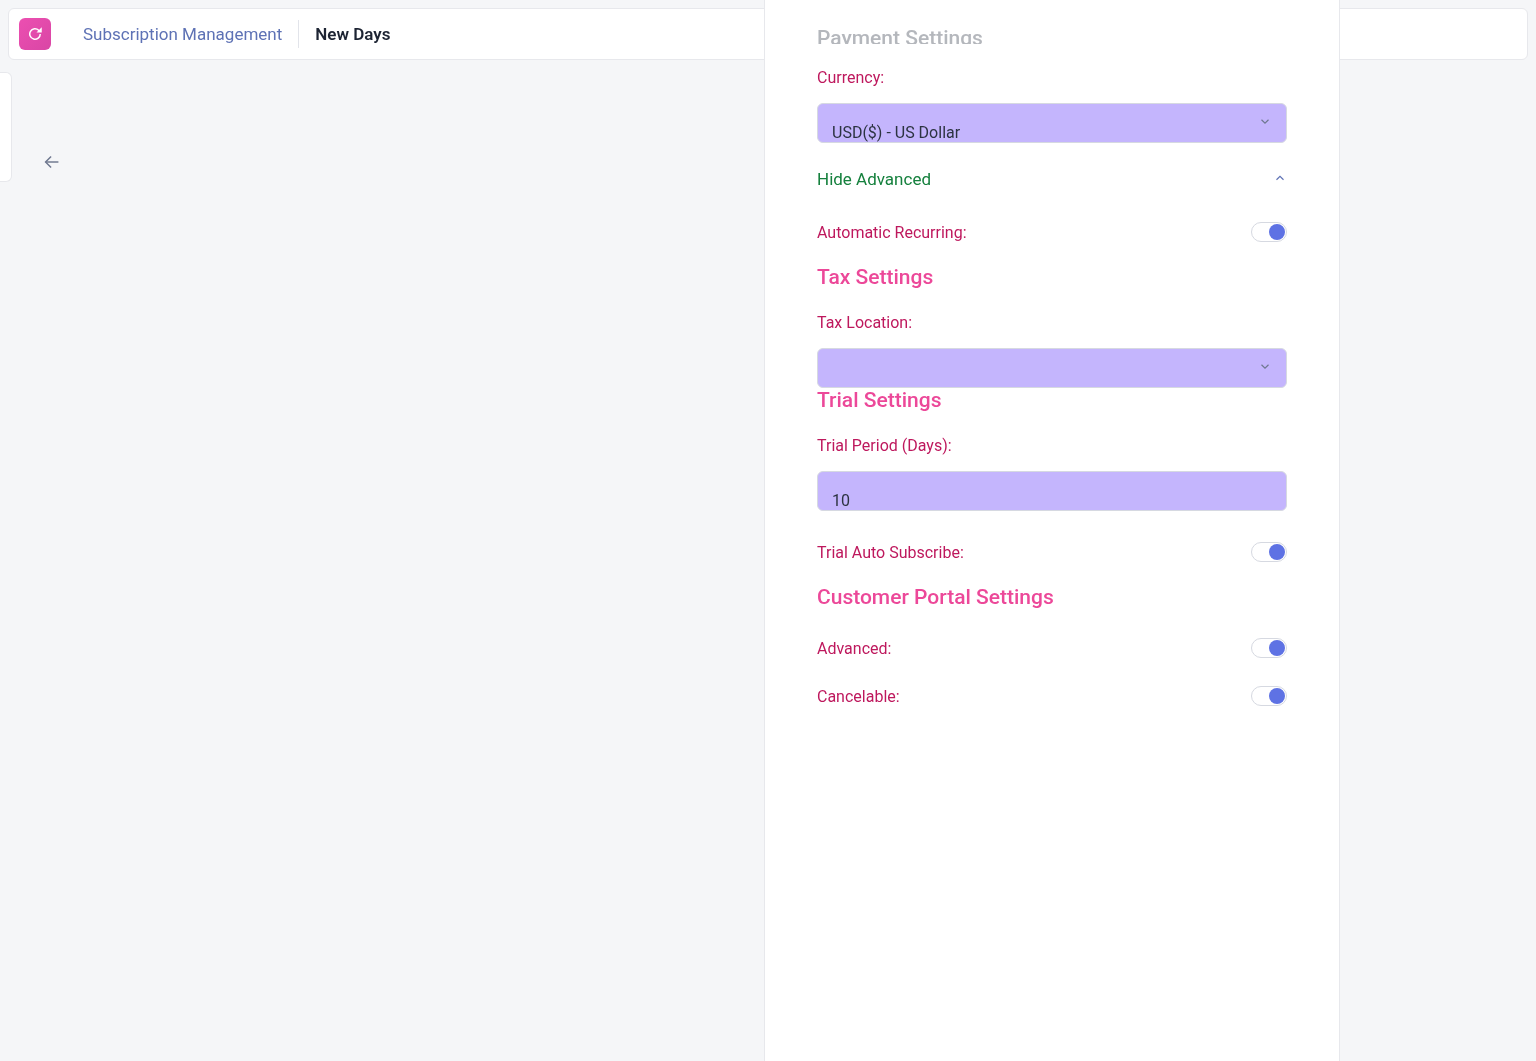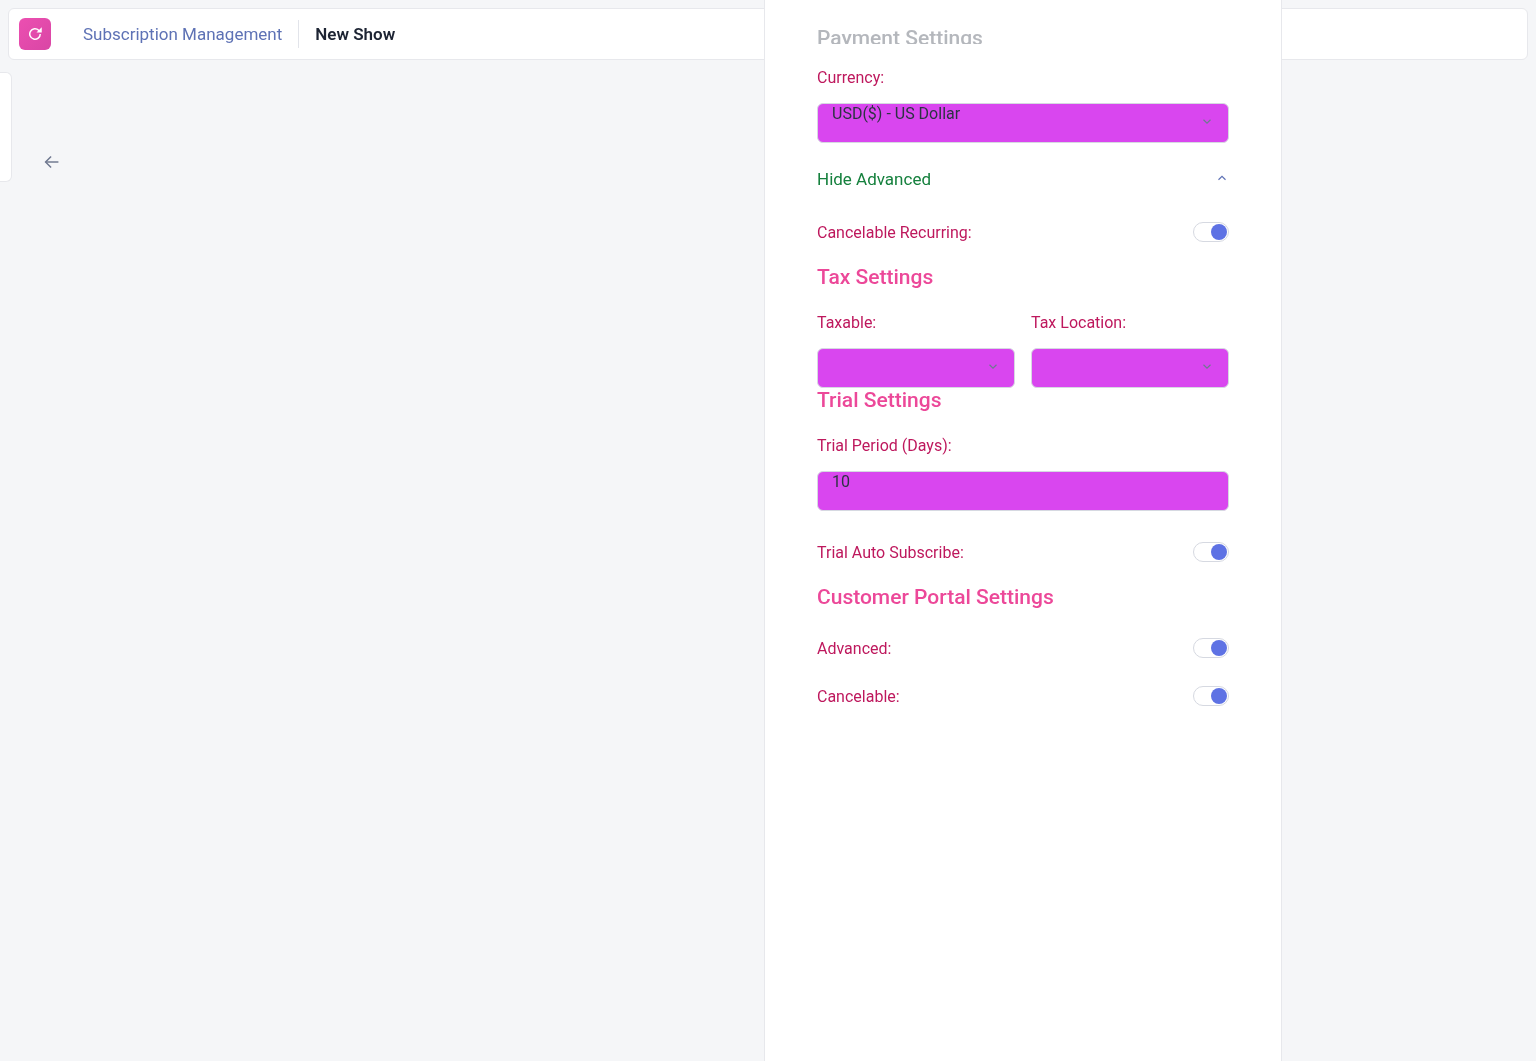--- a/index.html
+++ b/index.html
@@ -77,21 +77,21 @@
     cursor: pointer;
     color: #6f7890;
   }
   .back-arrow svg { width: 22px; height: 22px; stroke: currentColor; fill: none; stroke-width: 1.6; }
 
   
   .panel {
     position: absolute;
     top: 0;
     left: 764px;
-    width: 518px;
+    width: 576px;
     height: 1061px;
     background: #ffffff;
     border-left: 1px solid #e7e8ec;
     border-right: 1px solid #e7e8ec;
     padding: 0 52px 40px 52px;
   }
 
   .section-heading {
     font-size: 21px;
     font-weight: 500;
@@ -120,27 +120,27 @@
     font-size: 16px;
     color: #be185d;
     margin-bottom: 10px;
     display: block;
   }
   .select, .text-input {
     width: 100%;
     height: 40px;
     border: 1px solid #d6d9e1;
     border-radius: 6px;
-    background: #d946ef;
+    background: #c4b5fd;
     font-size: 16px;
     color: #2c3342;
     padding: 0 40px 0 14px;
     position: relative;
     display: flex;
-    align-items: flex-start;
+    align-items: flex-end;
     cursor: pointer;
     margin-top: 16px;
   }
   .text-input { cursor: text; }
   .select .chevron {
     position: absolute;
     right: 14px;
     top: 50%;
     transform: translateY(-50%);
     color: #6f7890;
@@ -200,21 +200,21 @@
 <body>
 
 <div class="topbar">
   <div class="app-icon">
     <svg viewBox="0 0 24 24">
       <path d="M17.65 6.35A8 8 0 1 0 20 12h-2a6 6 0 1 1-1.76-4.24L14 10h7V3l-3.35 3.35z"></path>
     </svg>
   </div>
   <div class="breadcrumb-item link">Subscription Management</div>
   <div class="breadcrumb-sep"></div>
-  <div class="breadcrumb-item current">New Show</div>
+  <div class="breadcrumb-item current">New Days</div>
 </div>
 
 <div class="back-stub"></div>
 <div class="back-arrow">
   <svg viewBox="0 0 24 24">
     <path d="M19 12H5"></path>
       <path d="M11 18l-6-6 6-6"></path>
   </svg>
 </div>
 
@@ -240,39 +240,28 @@
   <div class="link-row">
     <span class="link-text">Hide Advanced</span>
     <span class="chevron">
       <svg viewBox="0 0 24 24">
           <polyline points="6 15 12 9 18 15"></polyline>
         </svg>
     </span>
   </div>
 
   <div class="toggle-row">
-    <span class="field-label">Cancelable Recurring:</span>
+    <span class="field-label">Automatic Recurring:</span>
     <div class="toggle">
       <div class="knob"></div>
     </div>
   </div>
 
   <div class="section-heading">Tax Settings</div>
   <div class="two-col">
-    <div class="field">
-      <label class="field-label">Taxable:</label>
-      <div class="select">
-        <span></span>
-        <span class="chevron">
-          <svg viewBox="0 0 24 24">
-              <polyline points="6 9 12 15 18 9"></polyline>
-            </svg>
-        </span>
-      </div>
-    </div>
     <div class="field">
       <label class="field-label">Tax Location:</label>
       <div class="select">
         <span></span>
         <span class="chevron">
           <svg viewBox="0 0 24 24">
               <polyline points="6 9 12 15 18 9"></polyline>
             </svg>
         </span>
       </div>

